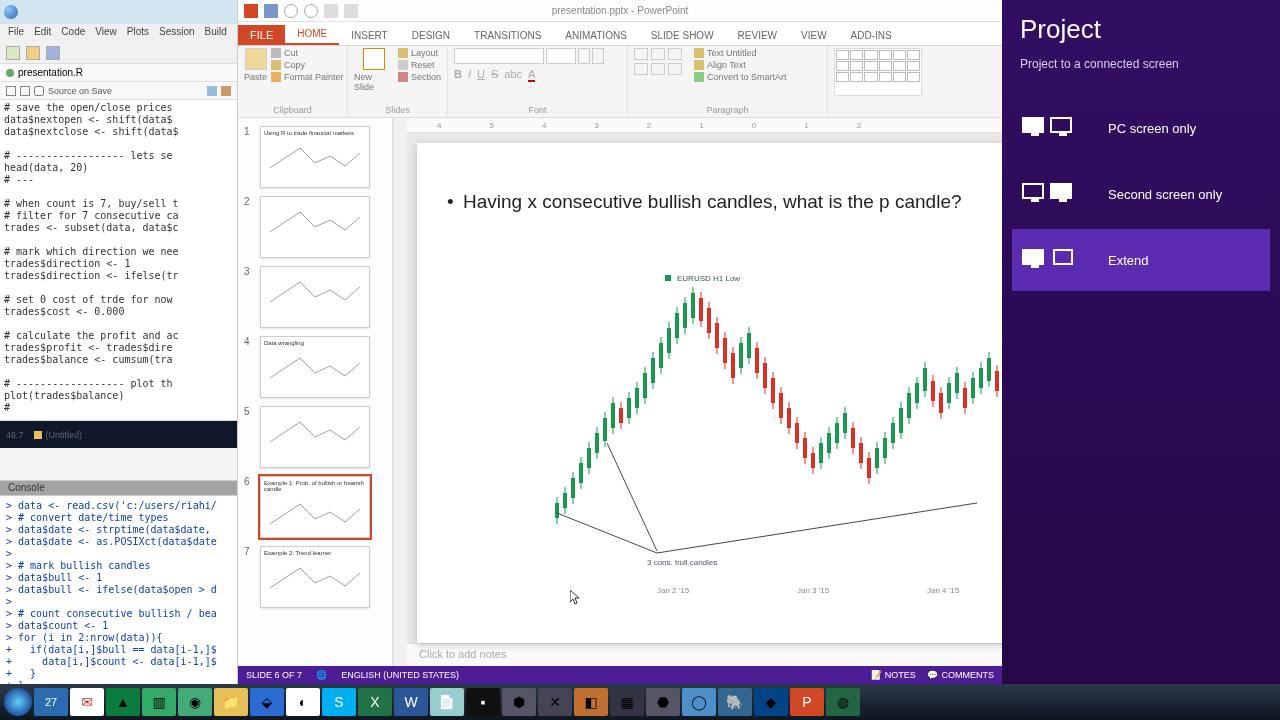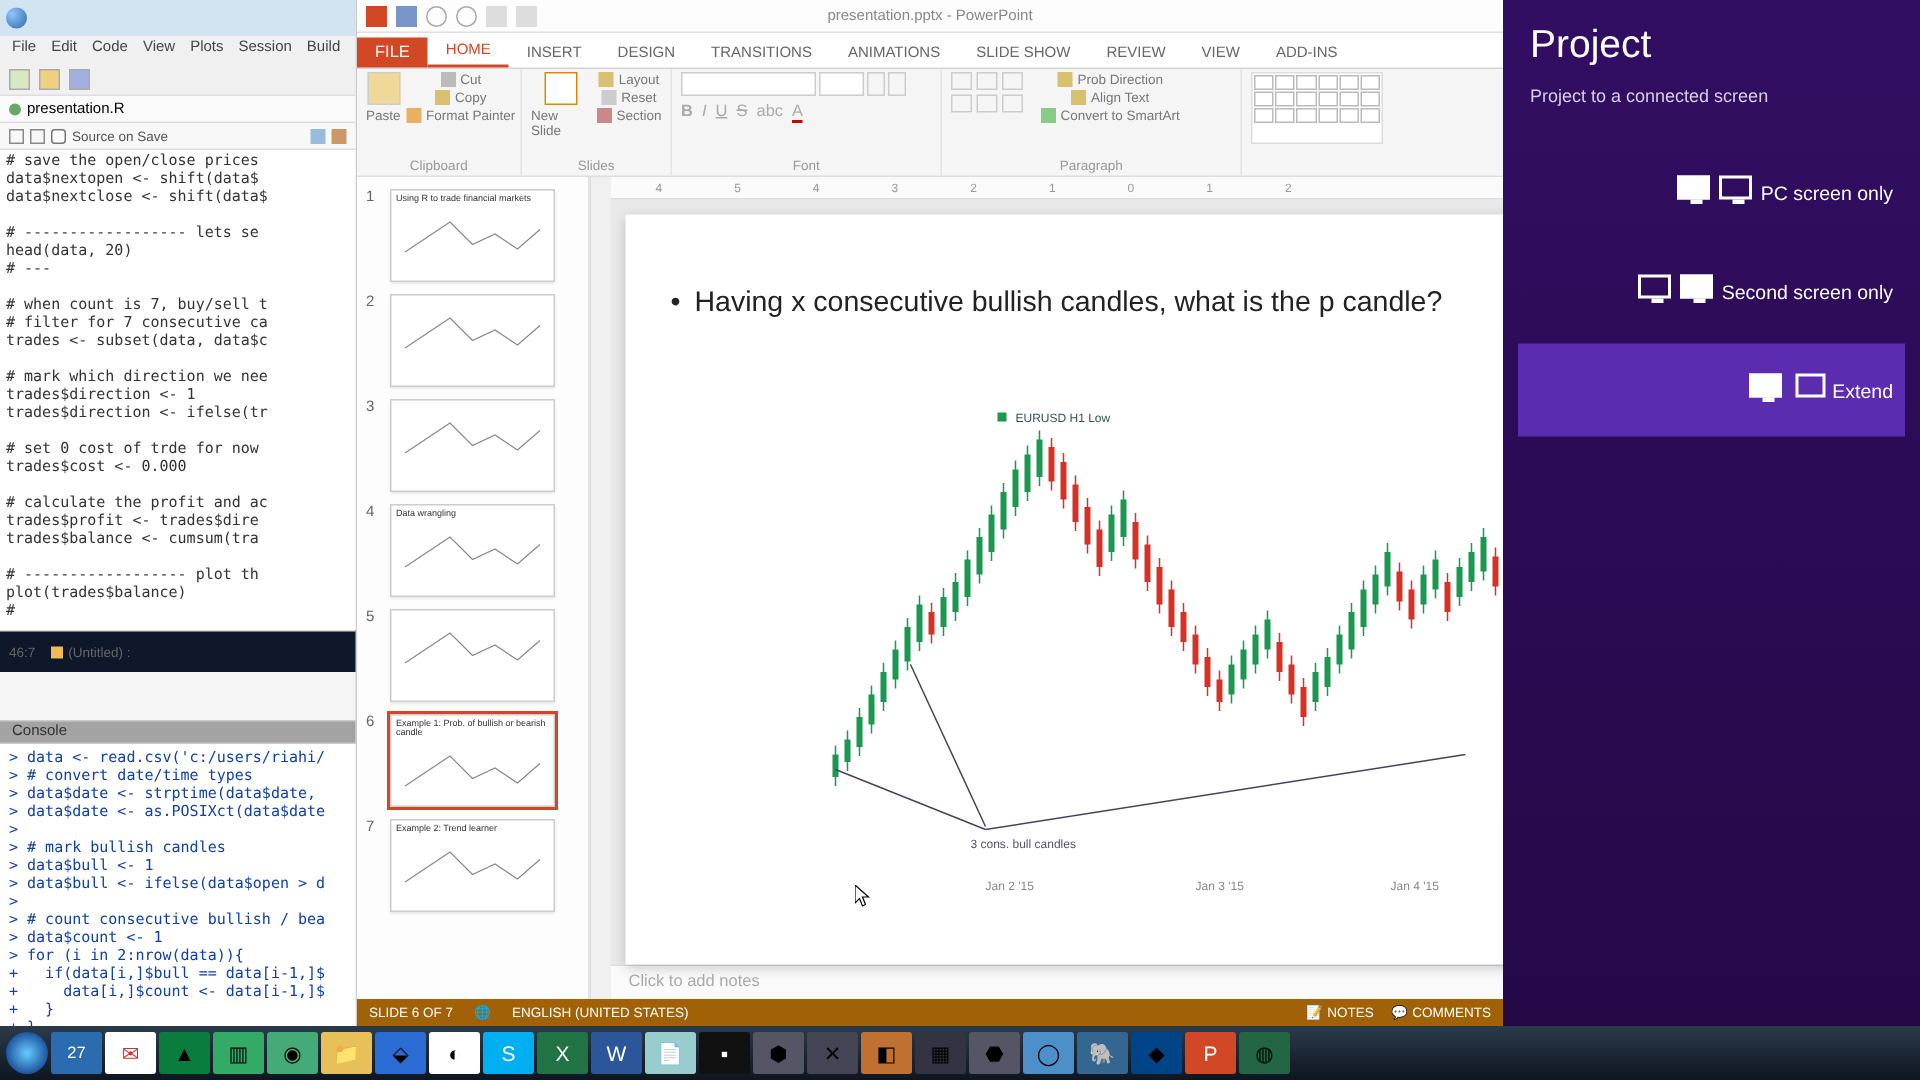--- a/index.html
+++ b/index.html
@@ -31,21 +31,21 @@
 .pp-tabs { height:24px; background:#fff; display:flex; align-items:flex-end; border-bottom:1px solid #d5d5d5; font-size:11px; }
 .pp-filetab { background:#d24726; color:#fff; padding:4px 12px; font-size:11px; }
 .pp-tab { padding:4px 12px; color:#666; text-transform:uppercase; font-size:10px; }
 .pp-tab.active { color:#d24726; border-bottom:2px solid #d24726; }
 .pp-ribbon { height:72px; background:#f5f5f5; border-bottom:1px solid #ddd; display:flex; font-size:9px; color:#777; }
 .rgroup { border-right:1px solid #e3e3e3; padding:2px 6px 0; display:flex; flex-direction:column; justify-content:space-between; }
 .rgroup-label { text-align:center; font-size:9px; color:#999; padding-bottom:2px; }
 .rgroup-body { flex:1; display:flex; gap:4px; align-items:flex-start; }
 .rbtn-l { width:40px; display:flex; flex-direction:column; align-items:center; gap:2px; }
 .rbtn-ico { width:22px; height:22px; background:#e8e8e8; border:1px solid #ccc; }
-.rrow { display:flex; flex-direction:column; gap:2px; font-size:9px;align-items:center; }
+.rrow { display:flex; flex-direction:column; gap:2px; font-size:9px; }
 .rrow span { white-space:nowrap; display:flex; align-items:center; gap:3px;}
 .mini-ico { width:10px; height:10px; background:#d8c070; display:inline-block; }
 .shape-gallery { width:90px; height:48px; background:#fff; border:1px solid #ddd; display:grid; grid-template-columns:repeat(6,1fr); grid-auto-rows:10px; gap:1px; padding:1px;}
 .shape-gallery div{ border:1px solid #bbb; }
 .pp-work { flex:1; display:flex; overflow:hidden; background:#eee; }
 .thumbs { width:155px; background:#fdfdfd; border-right:1px solid #e0e0e0; padding:8px 6px; overflow:hidden; }
 .thumb { display:flex; gap:6px; margin-bottom:8px; }
 .thumb-num { width:10px; font-size:10px; color:#666; }
 .thumb-slide { width:110px; height:62px; background:#fff; border:1px solid #ccc; box-shadow:0 1px 2px rgba(0,0,0,0.1); font-size:5px; padding:3px; position:relative; overflow:hidden; }
 .thumb-slide.active { outline:2px solid #d24726; }
@@ -54,28 +54,28 @@
 .scrollbar { width:14px; background:#f0f0f0; border-left:1px solid #ddd; }
 .slide-area { flex:1; background:#e9e9e9; position:relative; overflow:hidden; display:flex; flex-direction:column;}
 .ruler-h{ height:16px; background:#fafafa; border-bottom:1px solid #ddd; font-size:8px; color:#999; display:flex; align-items:center; padding-left:30px; gap:48px; }
 .slide-canvas{ flex:1; position:relative; padding:10px 0 0 10px; }
 .slide { width: 700px; height: 500px; background:#fff; box-shadow:0 2px 8px rgba(0,0,0,0.2); position:relative; padding:20px 30px; }
 .slide-title { font-size:28px; color:#333; font-weight:400; }
 .slide-bullet { margin-top:28px; font-size:19px; color:#222; position:relative; padding-left:16px;}
 .slide-bullet::before{ content:"•"; position:absolute; left:0; }
 .candlechart{ position:absolute; left:80px; top:130px; width:560px; height:330px; }
 .notes { height:24px; background:#fafafa; border-top:1px solid #ddd; padding:4px 12px; font-size:11px; color:#aaa; }
-.pp-status { height:18px; background:#a16207; color:#fff; display:flex; align-items:center; font-size:9px; padding:0 8px; justify-content:space-between;}
+.pp-status { height:18px; background:#4c1d95; color:#fff; display:flex; align-items:center; font-size:9px; padding:0 8px; justify-content:space-between;}
 .pp-status-right{ display:flex; gap:12px; }
 
 
 .charm { position:absolute; right:0; top:0; width:278px; height:684px; background:#2d0e56; background:linear-gradient(#320e63,#250846); color:#fff; padding:14px 18px; }
 .charm h1 { font-size:26px; font-weight:300; margin-bottom:12px; }
 .charm-sub { font-size:12px; color:#d8cfe8; margin-bottom:26px; }
-.charm-opt { display:flex; align-items:center; gap:2px; padding:16px 8px; margin:4px -8px; cursor:pointer;justify-content:flex-end; }
+.charm-opt { display:flex; align-items:center; gap:32px; padding:16px 8px; margin:4px -8px; cursor:pointer; }
 .charm-opt.selected { background:#5b2bb0; }
 .charm-ico { width:56px; height:30px; position:relative; }
 .screen{ position:absolute; width:22px; height:16px; border:2px solid #fff; background:transparent; }
 .screen.filled{ background:#fff; }
 .screen.left{ left:2px; top:4px;} .screen.right{ left:30px; top:4px;}
 .screen::after{content:""; position:absolute; left:7px; bottom:-5px; width:8px; height:3px; background:#fff;}
 .arrow{ position:absolute; left:33px; top:4px; width:20px; height:16px; border:2px solid #fff;}
 .charm-opt span { font-size:13px; }
 
 
@@ -277,21 +277,21 @@
             </div>
           <div style="display:flex;gap:3px;">
               <div style="width:14px;height:12px;border:1px solid #ccc"></div>
               <div style="width:14px;height:12px;border:1px solid #ccc"></div>
               <div style="width:14px;height:12px;border:1px solid #ccc"></div>
             </div>
         </div>
         <div class="rrow" style="margin-left:8px">
           <span>
               <i class="mini-ico"></i>
-              <span>Prob Direction</span>
+              <span>Text Untitled</span>
             </span>
           <span>
               <i class="mini-ico"></i>
               <span>Align Text</span>
             </span>
           <span>
               <i class="mini-ico" style="background:#8c8"></i>
               <span>Convert to SmartArt</span>
             </span>
         </div>

